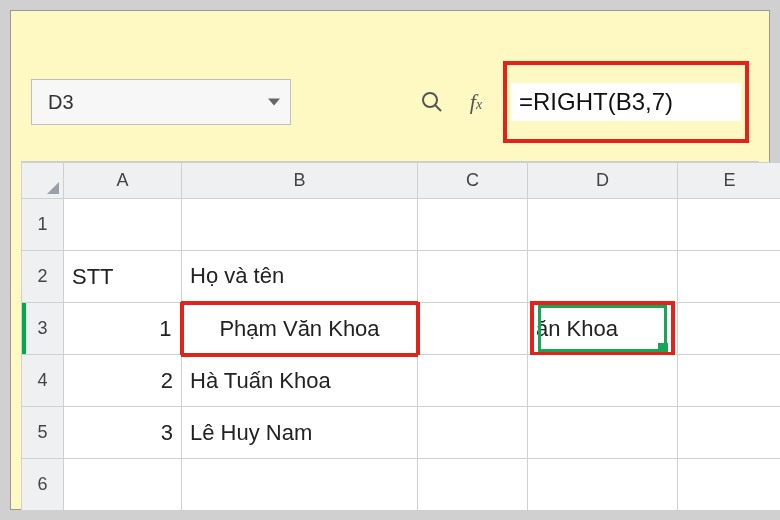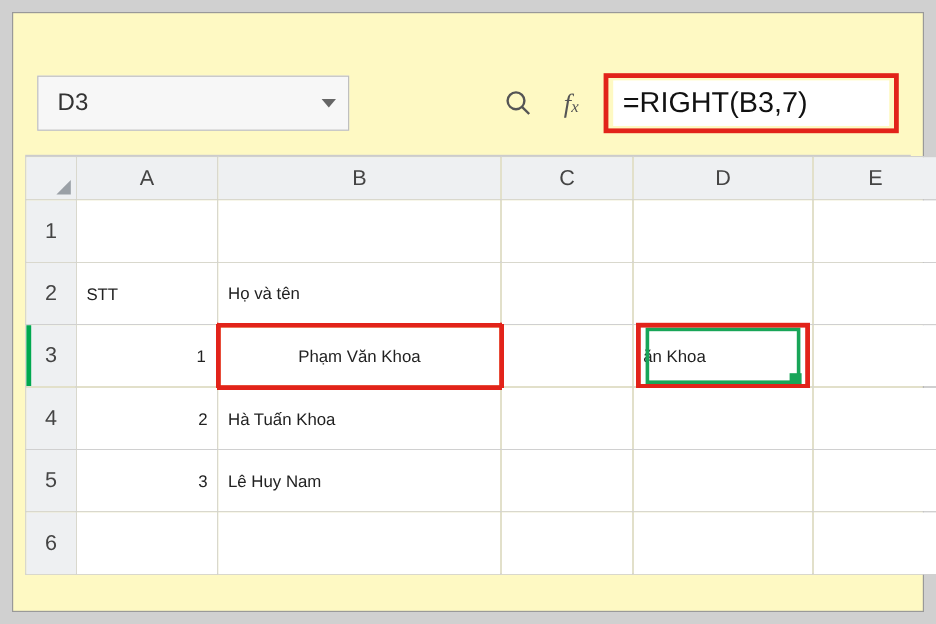--- a/index.html
+++ b/index.html
@@ -41,35 +41,35 @@
       border-top: 7px solid #666;
     }
     .spacer { flex: 1; }
     .icon-btn {
       width: 34px; height: 34px;
       display: inline-flex; align-items: center; justify-content: center;
       color: #444;
     }
     .formula-input-wrap {
       border: 4px solid #e2231a;
-      padding: 2px 4px;
+      padding: 18px 4px;
     }
     .formula-input {
       min-width: 230px; height: 38px;
       font-size: 24px; color: #111;
       display: flex; align-items: center;
       padding: 0 8px; background: #fff;
     }
 
     .grid { margin-top: 0; }
     table { border-collapse: collapse; width: 100%; table-layout: fixed; }
     th, td {
       border: 1px solid #d0d0d0;
       height: 52px;
-      font-size: 14px;
+      font-size: 22px;
       color: #222;
       text-align: left;
       padding: 0 8px;
       font-weight: 400;
       background: #fff;
       position: relative;
       vertical-align: middle;
     }
     th {
       background: #eef0f2;

